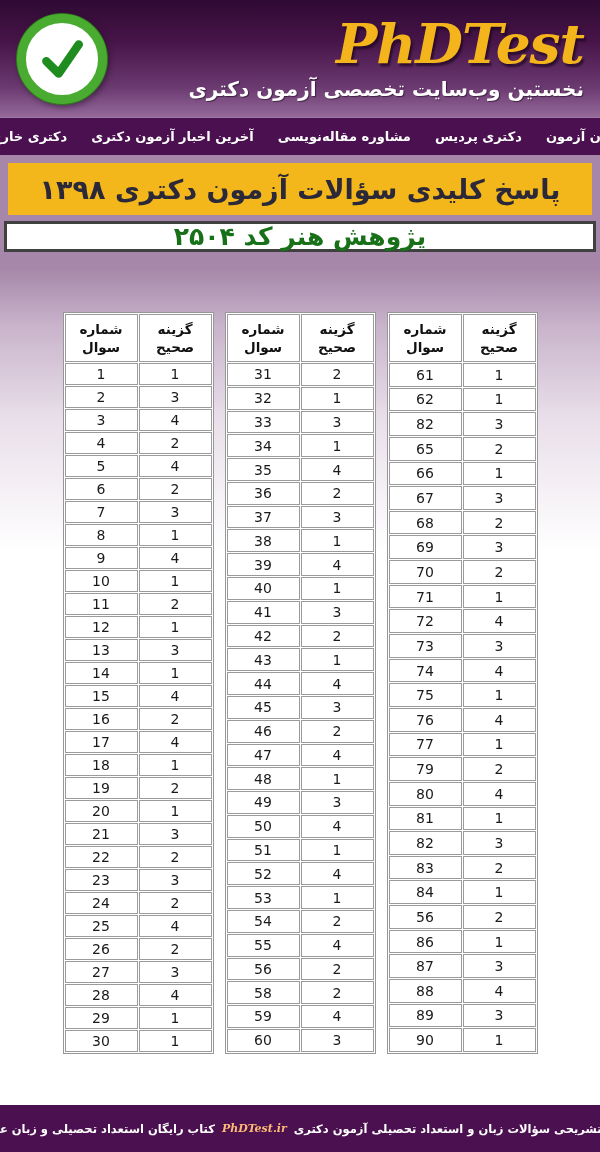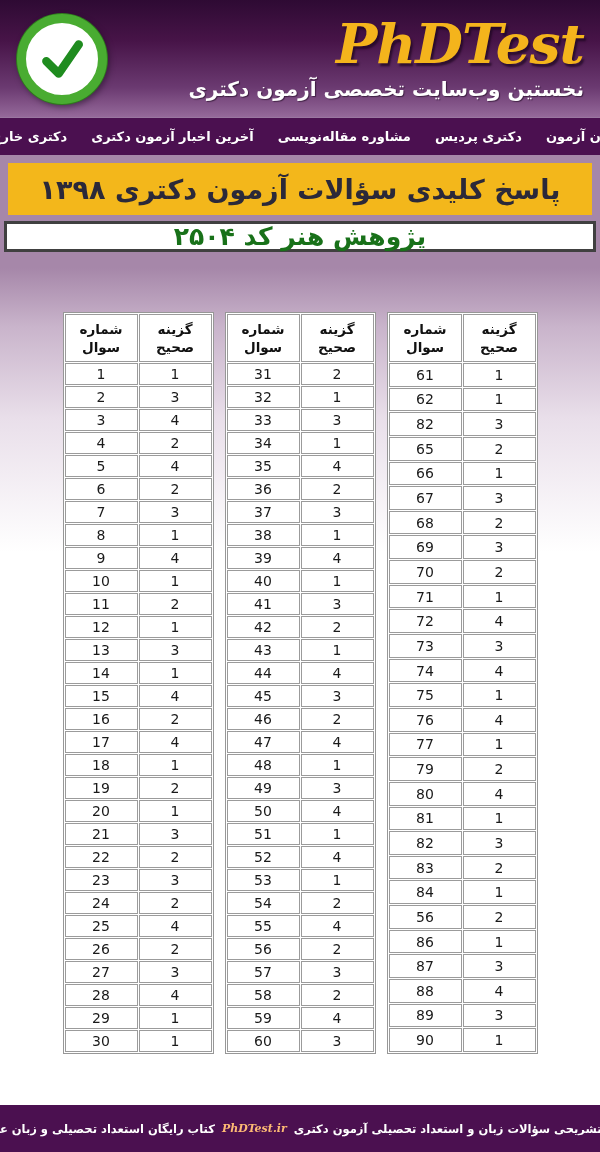--- a/index.html
+++ b/index.html
@@ -389,24 +389,20 @@
           </tr>
           <tr>
             <td>55</td>
             <td>4</td>
           </tr>
           <tr>
             <td>56</td>
             <td>2</td>
           </tr>
           <tr>
-            <td>57</td>
-            <td>3</td>
-          </tr>
-          <tr>
             <td>58</td>
             <td>2</td>
           </tr>
           <tr>
             <td>59</td>
             <td>4</td>
           </tr>
           <tr>
             <td>60</td>
             <td>3</td>

